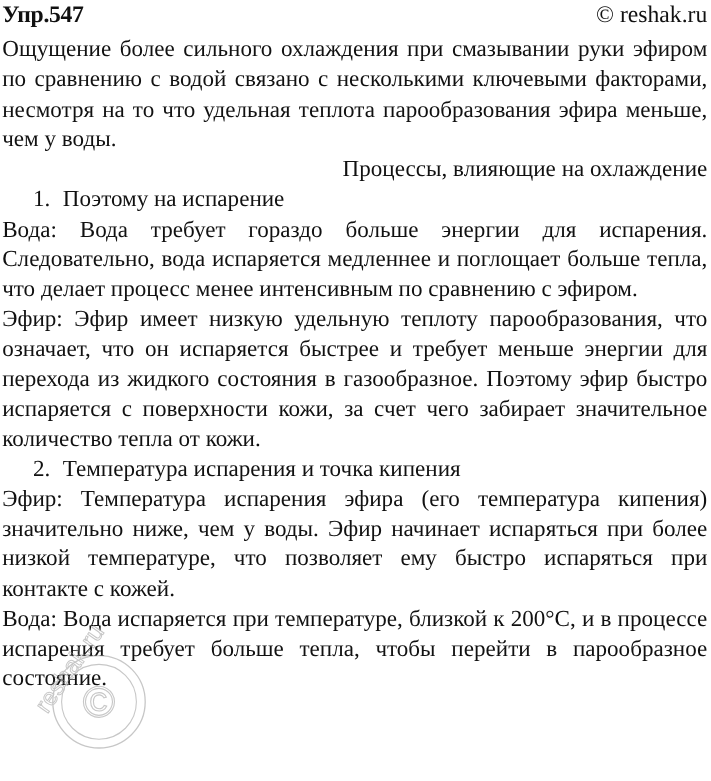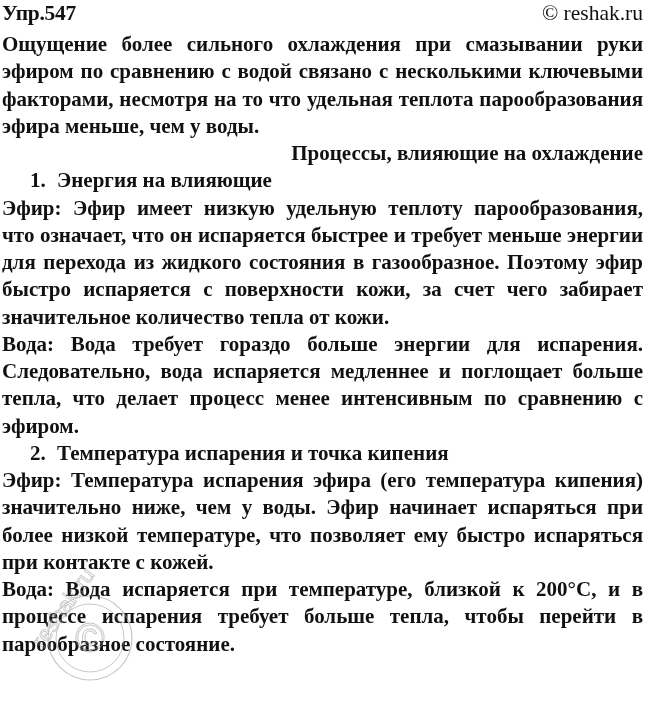--- a/index.html
+++ b/index.html
@@ -23,21 +23,20 @@
   }
   .ex-num { font-weight: bold; letter-spacing: -0.3px; }
   .copyright { font-weight: normal; }
   .content {
     position: absolute;
     left: 2px;
     top: 31px;
     width: 641px;
     font-size: 21px;
     line-height: 27.25px;
-    font-weight: bold;
   }
   .content p {
     margin: 0;
     text-align: justify;
   }
   .content p.last-left { text-align-last: left; }
   .content p.plain { text-align: right; }
   .list-item {
     margin: 0;
     padding-left: 28px;
@@ -61,24 +60,24 @@
   <span class="ex-num">Упр.547</span>
   <span class="copyright">© reshak.ru</span>
 </div>
 
 <div class="content">
   <p class="last-left">Ощущение более сильного охлаждения при смазывании руки эфиром по сравнению с водой связано с несколькими ключевыми факторами, несмотря на то что удельная теплота парообразования эфира меньше, чем у воды.</p>
   <p class="plain">Процессы, влияющие на охлаждение</p>
 
   <div class="list-item">
     <span class="num">1.</span>
-    <span>Энергия на влияющие</span>
+    <span>Поэтому на испарение</span>
   </div>
+  <p class="last-left">Вода: Вода требует гораздо больше энергии для испарения. Следовательно, вода испаряется медленнее и поглощает больше тепла, что делает процесс менее интенсивным по сравнению с эфиром.</p>
   <p class="last-left">Эфир: Эфир имеет низкую удельную теплоту парообразования, что означает, что он испаряется быстрее и требует меньше энергии для перехода из жидкого состояния в газообразное. Поэтому эфир быстро испаряется с поверхности кожи, за счет чего забирает значительное количество тепла от кожи.</p>
-  <p class="last-left">Вода: Вода требует гораздо больше энергии для испарения. Следовательно, вода испаряется медленнее и поглощает больше тепла, что делает процесс менее интенсивным по сравнению с эфиром.</p>
 
   <div class="list-item">
     <span class="num">2.</span>
     <span>Температура испарения и точка кипения</span>
   </div>
   <p class="last-left">Эфир: Температура испарения эфира (его температура кипения) значительно ниже, чем у воды. Эфир начинает испаряться при более низкой температуре, что позволяет ему быстро испаряться при контакте с кожей.</p>
   <p class="last-left">Вода: Вода испаряется при температуре, близкой к 200°C, и в процессе испарения требует больше тепла, чтобы перейти в парообразное состояние.</p>
 </div>
 
 <svg class="watermark" viewBox="0 0 150 130" xmlns="http://www.w3.org/2000/svg">

